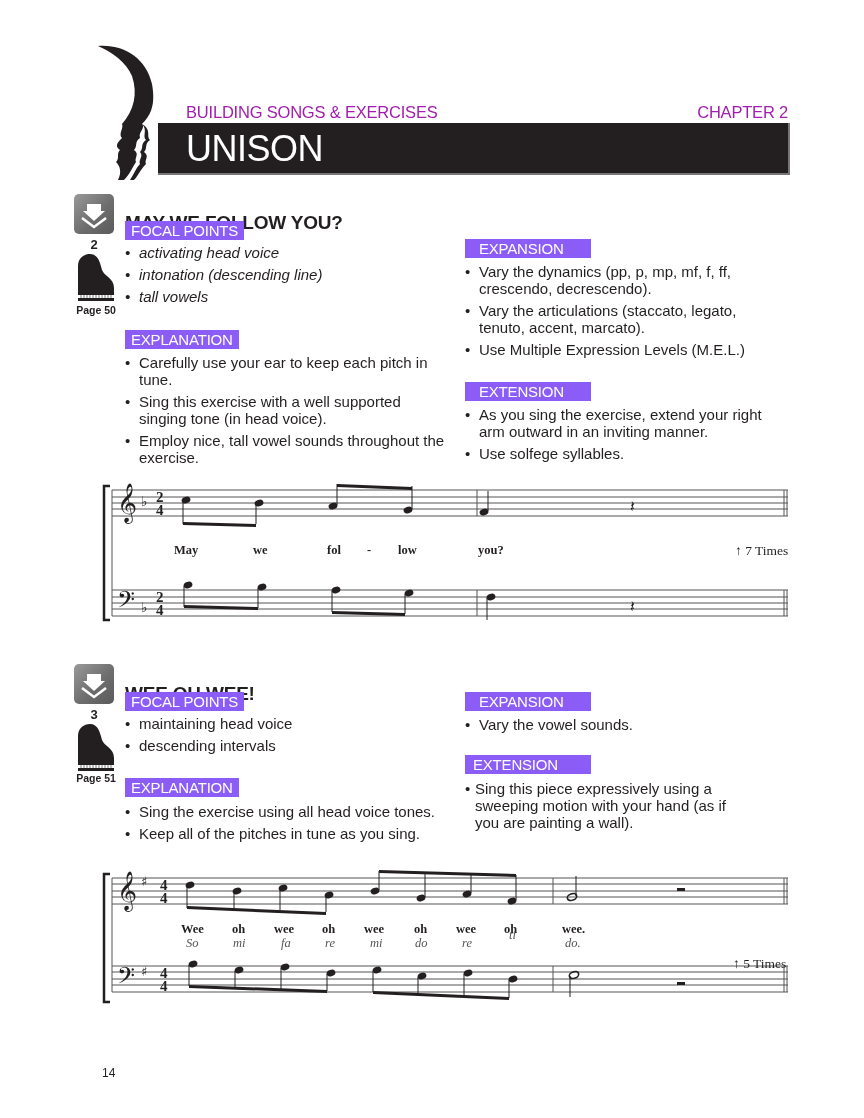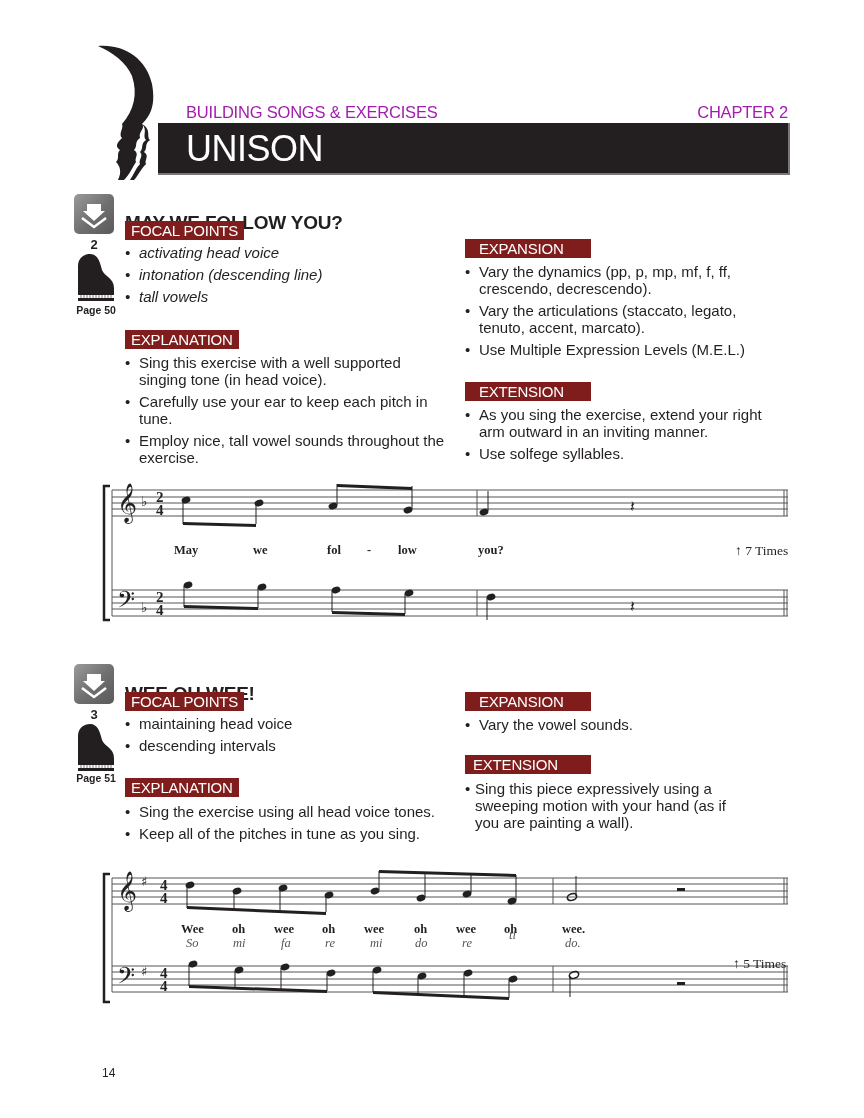--- a/index.html
+++ b/index.html
@@ -8,21 +8,21 @@
     .abs { position: absolute; }
 
     
     .chap-sub { font-size: 16.5px; letter-spacing: -0.2px; color: #a21caf; top: 103px; }
     .title-bar { left: 158px; top: 123px; width: 630px; height: 50px; background: #231f20;
                  border-bottom: 2px solid #777; border-right: 2px solid #777; }
     .title-text { left: 186px; top: 128px; color: #fff; font-size: 36px; letter-spacing: -0.5px; font-weight: normal; }
 
     
     .song-title { font-size: 19px; font-weight: bold; letter-spacing: -0.2px; margin-top: 20px; }
-    .label-box { background: #7f1d1d; color: #fff; font-size: 15px; height: 19px; line-height: 19px;
+    .label-box { background: #8b5cf6; color: #fff; font-size: 15px; height: 19px; line-height: 19px;
                  padding: 0 6px; display: inline-block; letter-spacing: -0.2px; }
     ul.bullets { list-style: none; margin: 0; padding: 0; font-size: 15px; line-height: 17px; }
     ul.bullets li { position: relative; padding-left: 14px; margin-bottom: 5px; }
     ul.bullets li::before { content: "•"; position: absolute; left: 0; top: 0; }
 
     
     .dl-icon { width: 40px; height: 40px; border-radius: 5px;
                background: linear-gradient(135deg, #9a9a9a 0%, #6e6e6e 55%, #5a5a5a 100%); }
     .track-num { font-size: 13px; font-weight: bold; text-align: center; width: 40px; }
     .page-ref { font-size: 10.5px; font-weight: bold; text-align: center; width: 52px; }
@@ -80,22 +80,22 @@
   <ul class="bullets" style="margin-top:4px;font-style:italic;">
     <li>activating head voice</li>
     <li>intonation (descending line)</li>
     <li>tall vowels</li>
   </ul>
 </div>
 
 <div class="abs" style="left:125px;top:330px;width:320px;">
   <span class="label-box">EXPLANATION</span>
   <ul class="bullets" style="margin-top:5px;">
+    <li>Carefully use your ear to keep each pitch in tune.</li>
     <li>Sing this exercise with a well supported singing tone (in head voice).</li>
-    <li>Carefully use your ear to keep each pitch in tune.</li>
     <li>Employ nice, tall vowel sounds throughout the exercise.</li>
   </ul>
 </div>
 
 <div class="abs" style="left:465px;top:239px;width:320px;">
   <span class="label-box" style="width:106px;padding-left:14px;">EXPANSION</span>
   <ul class="bullets" style="margin-top:5px;">
     <li>Vary the dynamics (pp, p, mp, mf, f, ff, crescendo, decrescendo).</li>
     <li>Vary the articulations (staccato, legato, tenuto, accent, marcato).</li>
     <li>Use Multiple Expression Levels (M.E.L.)</li>

